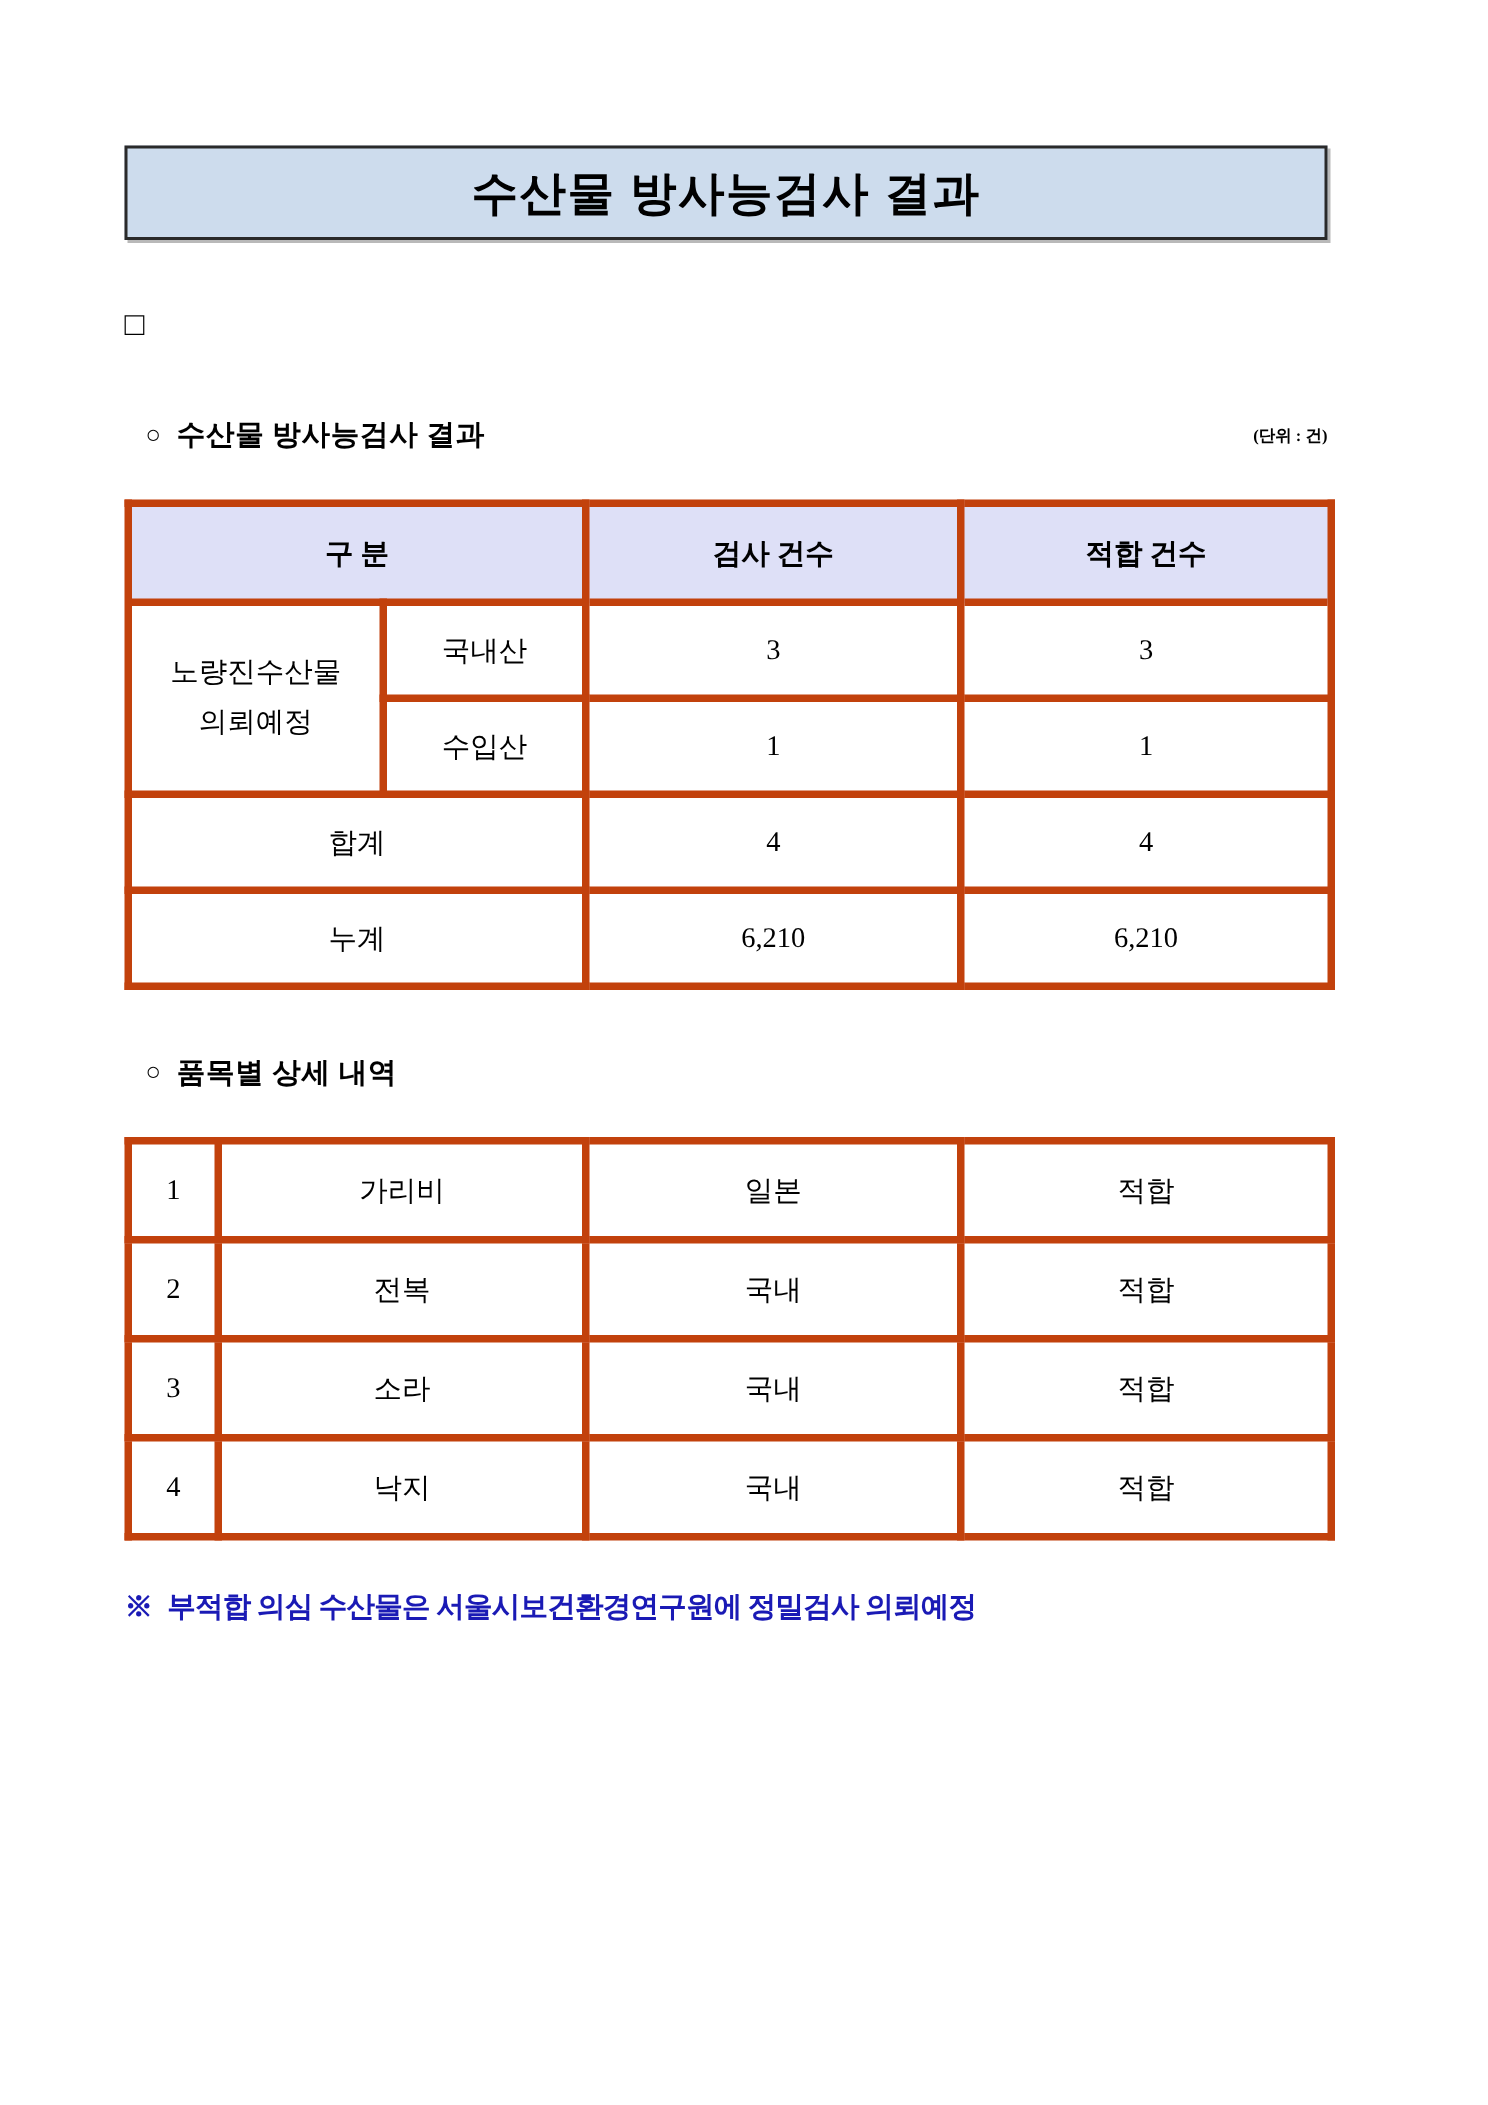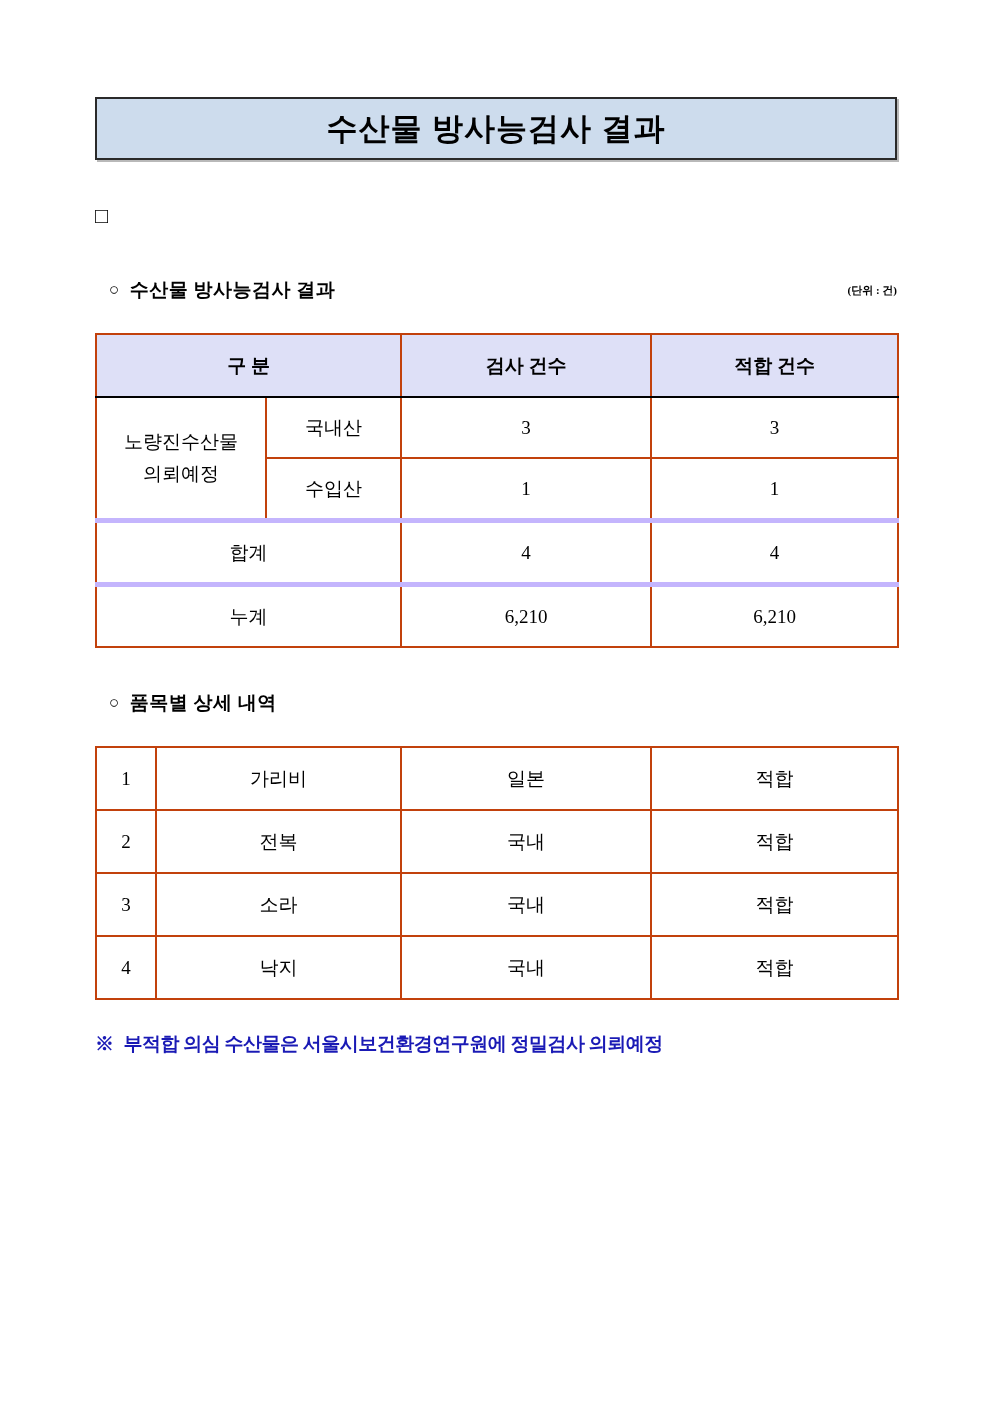--- a/index.html
+++ b/index.html
@@ -4,21 +4,21 @@
 <style>
   html, body { margin: 0; padding: 0; }
   body {
     width: 992px; height: 1403px;
     background: #ffffff;
     font-family: "Liberation Serif", serif;
     color: #000;
     overflow: hidden;
     position: relative;
   }
-  .page { position: absolute; left: 95px; top: 0; width: 802px; }
+  .page { position: absolute; left: 83px; top: 0; width: 802px; }
 
   
   .banner {
     margin-top: 97px;
     box-sizing: border-box;
     width: 802px; height: 63px;
     background: var(--banner-bg, #cddced);
     border: 2px solid #2a2a2a;
     display: flex; align-items: center; justify-content: center;
     gap: 12px;
@@ -55,21 +55,21 @@
   
   table.tbl {
     margin-top: 30px;
     border-collapse: collapse;
     width: 802px;
     table-layout: fixed;
     font-size: 19px;
     text-align: center;
   }
   table.tbl th, table.tbl td {
-    border: 2px solid #c2410c;
+    border: 5px solid #c2410c;
     padding: 0;
     vertical-align: middle;
     font-weight: 400;
   }
   table.tbl { border: 2px solid #000; }
   table.tbl tr.hdr th {
     background: var(--table-header-bg, #dee0f7);
     font-weight: bold;
     border-bottom: 2px solid #000;
   }

